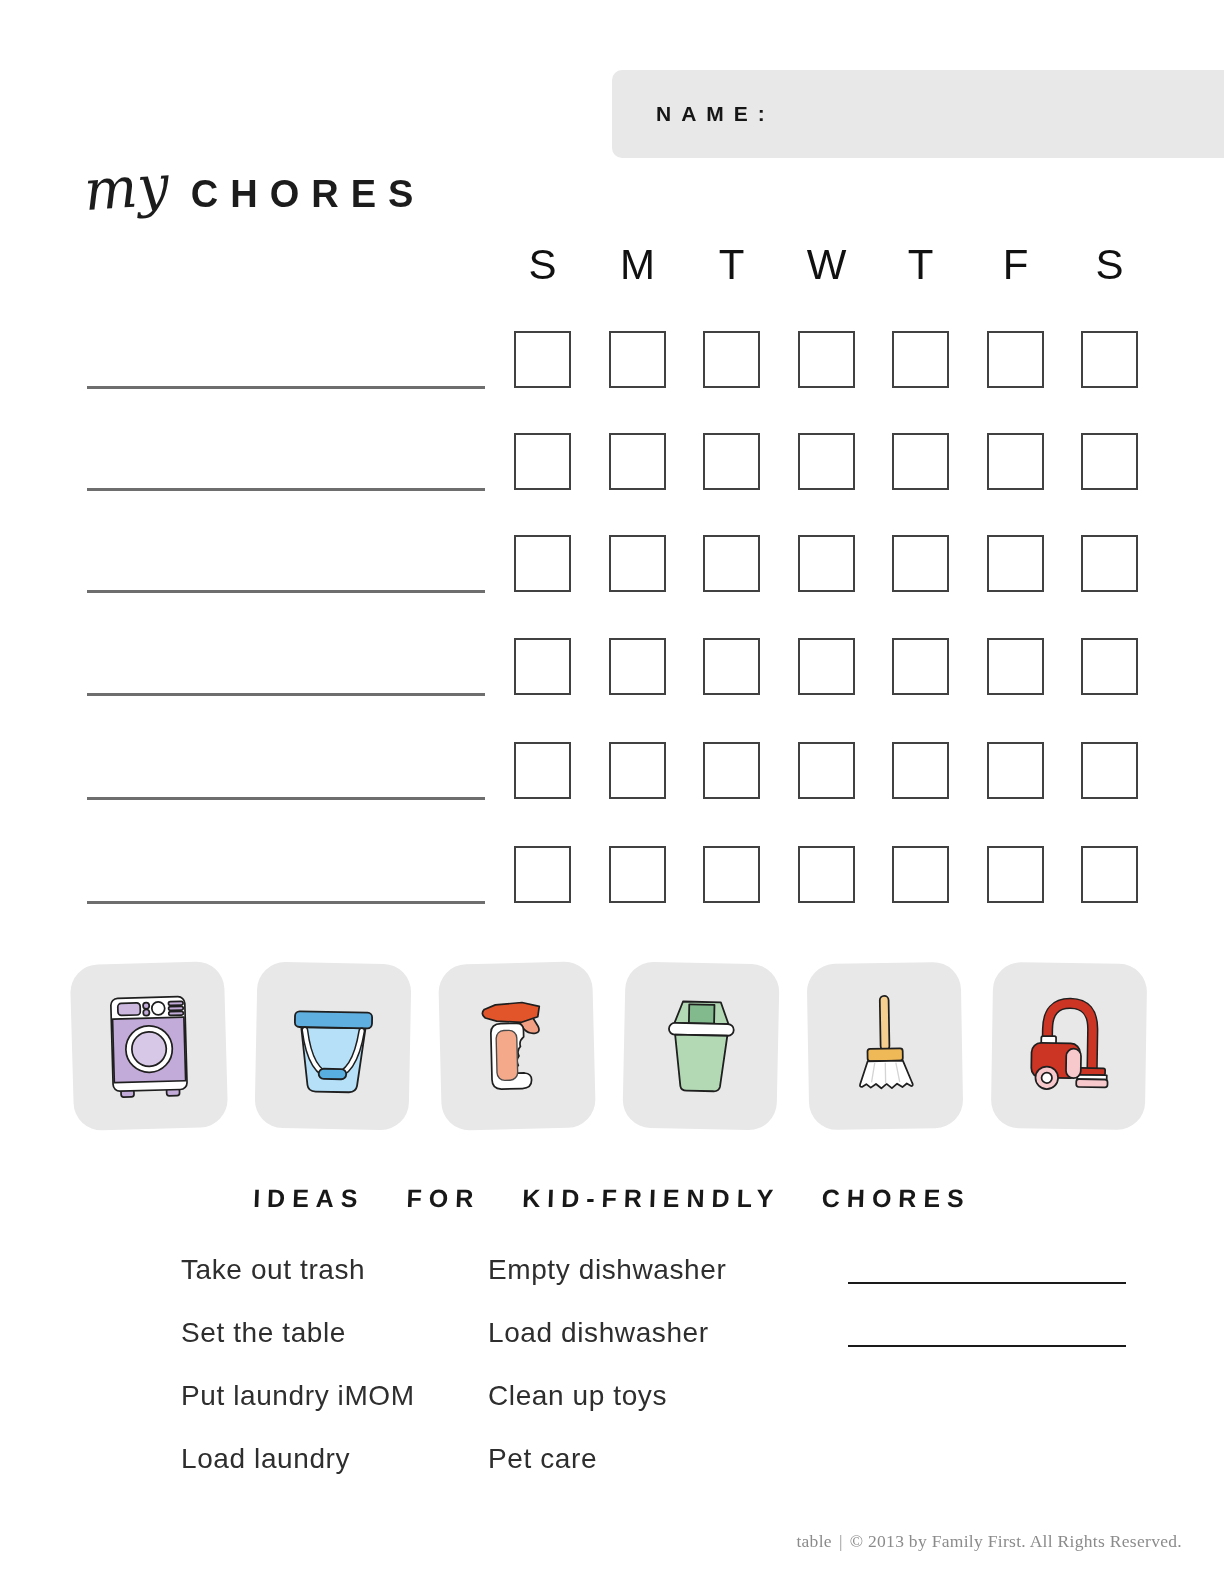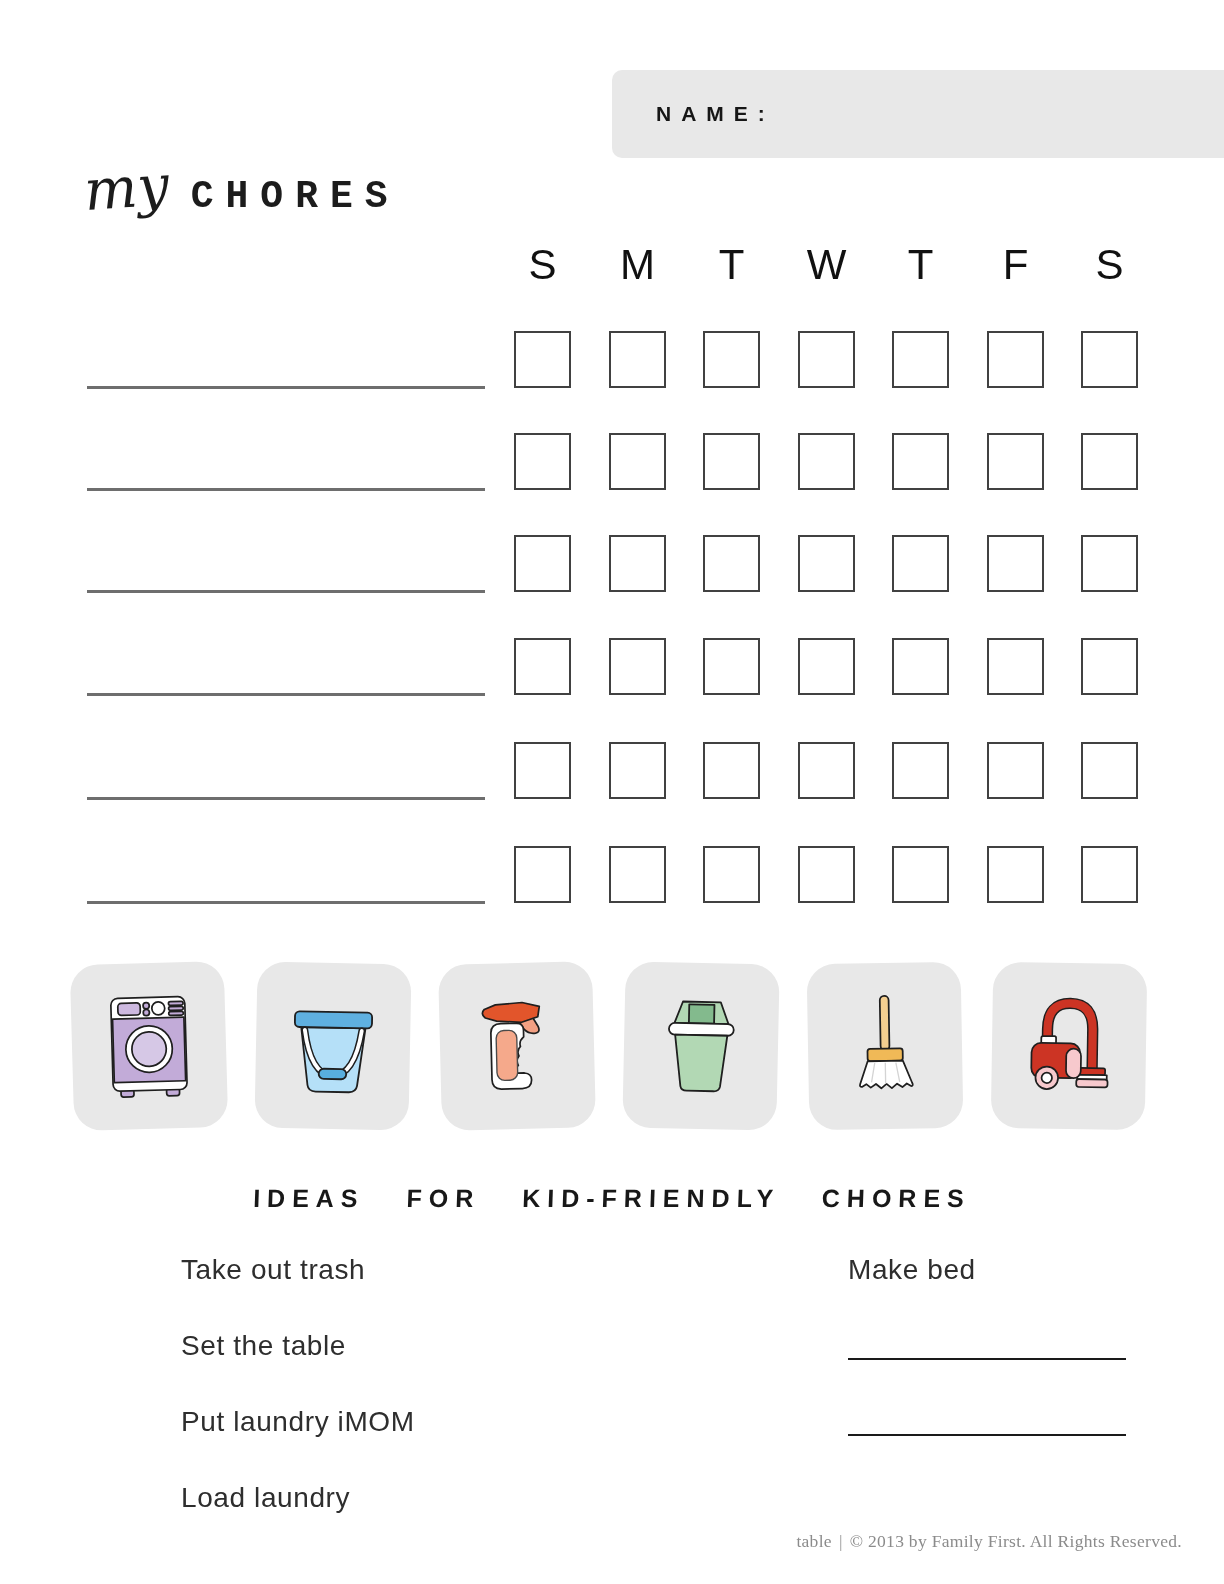--- a/index.html
+++ b/index.html
@@ -9,21 +9,21 @@
   
   .name-box{position:absolute;left:612px;top:70px;width:624px;height:88px;
             background:#e8e8e8;border-radius:10px;display:flex;align-items:center;
             padding-left:44px;box-sizing:border-box;}
   .name-label{font-size:21px;font-weight:600;letter-spacing:10px;color:#161616;}
 
   
   .title{position:absolute;left:84px;top:160px;display:flex;align-items:baseline;gap:22px;}
   .title-script{font-family:"DejaVu Serif",serif;font-style:italic;font-size:56px;
                 transform:rotate(-4deg);line-height:1;}
-  .title-caps{font-size:38px;font-weight:700;letter-spacing:12px;line-height:1;font-family:Liberation Mono, monospace;}
+  .title-caps{font-size:38px;font-weight:700;letter-spacing:12px;line-height:1;}
 
   
   .day{position:absolute;top:241px;width:57px;text-align:center;font-size:42px;
        font-weight:400;color:#111;}
 
   
   .c1{left:514px}.c2{left:609px}.c3{left:703px}.c4{left:798px}
   .c5{left:892px}.c6{left:987px}.c7{left:1081px}
 
   
@@ -40,21 +40,21 @@
   .t1{left:72px;transform:rotate(-1.6deg)} .t2{left:256px;transform:rotate(1.1deg)}
   .t3{left:440px;transform:rotate(-1.4deg)} .t4{left:624px;transform:rotate(1.2deg)}
   .t5{left:808px;transform:rotate(-1.0deg)} .t6{left:992px;transform:rotate(0.9deg)}
   .tile svg{display:block;}
   .ink{stroke:#1f1f1f;stroke-width:2;stroke-linejoin:round;stroke-linecap:round;}
 
   
   .ideas-heading{position:absolute;top:1184px;left:0;width:100%;text-align:center;
                  font-size:25px;font-weight:700;letter-spacing:7px;word-spacing:28px;
                  color:#181818;transform:skewX(-2deg);}
-  .ideas-col{position:absolute;top:1256px;display:flex;flex-direction:column;gap:48px;
+  .ideas-col{position:absolute;top:1256px;display:flex;flex-direction:column;gap:35px;
              font-size:28px;letter-spacing:0.6px;color:#2e2e2e;}
   .col1{left:181px}.col2{left:488px}.col3{left:848px}
   .ideas-item{height:28px;line-height:28px;}
   .blank-line{height:28px;width:278px;border-bottom:2.5px solid #1a1a1a;box-sizing:border-box;}
 
   
   .footer{position:absolute;top:1531px;right:42px;font-family:"Liberation Serif",serif;
           font-size:17.5px;color:#8b8b8b;letter-spacing:0.3px;}
   .footer .divider{padding:0 7px;color:#9a9a9a;}
 </style>
@@ -213,23 +213,28 @@
 
   <div class="ideas-heading">IDEAS FOR KID-FRIENDLY CHORES</div>
 
   <div class="ideas-col col1">
     <div class="ideas-item">Take out trash</div>
     <div class="ideas-item">Set the table</div>
     <div class="ideas-item">Put laundry iMOM</div>
     <div class="ideas-item">Load laundry</div>
   </div>
 
+  <div class="ideas-col col2">
+    <div class="ideas-item">Empty dishwasher</div>
+    <div class="ideas-item">Load dishwasher</div>
+    <div class="ideas-item">Clean up toys</div>
+    <div class="ideas-item">Pet care</div>
+  </div>
 
   <div class="ideas-col col3">
-    <div class="ideas-item">Make bed</div>
     <div class="blank-line"></div>
     <div class="blank-line"></div>
   </div>
 
   <div class="footer">
     <span>table</span><span class="divider">|</span><span>© 2013 by Family First. All Rights Reserved.</span>
   </div>
 
 </div>
 

